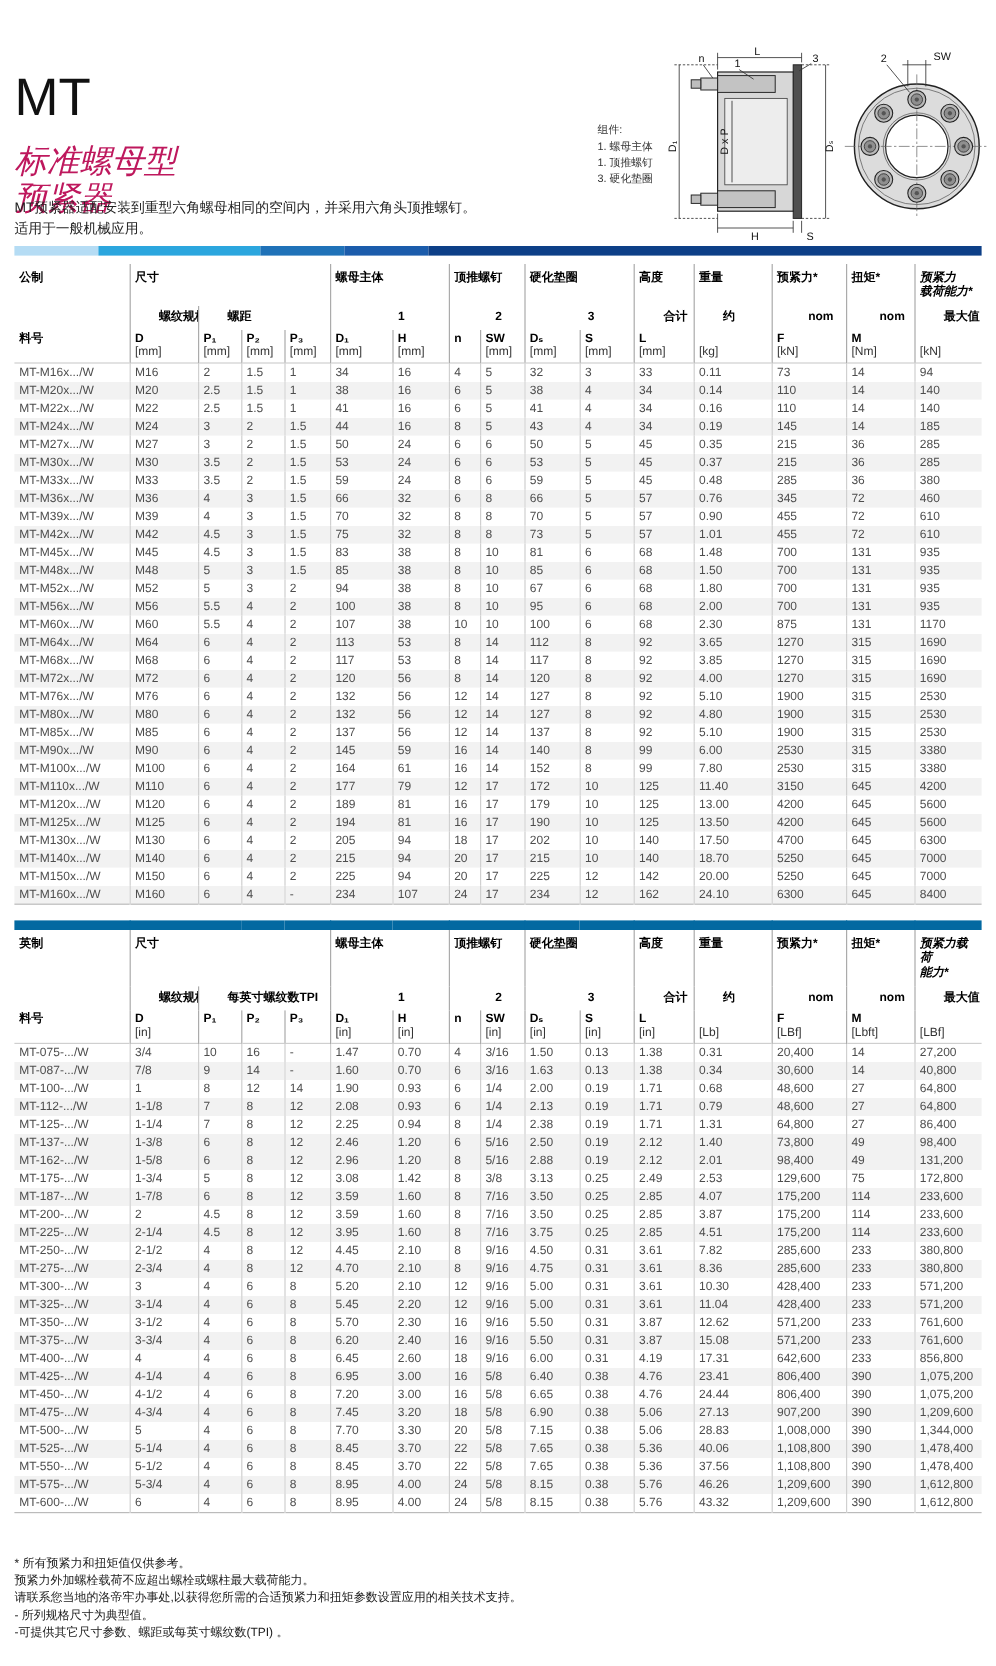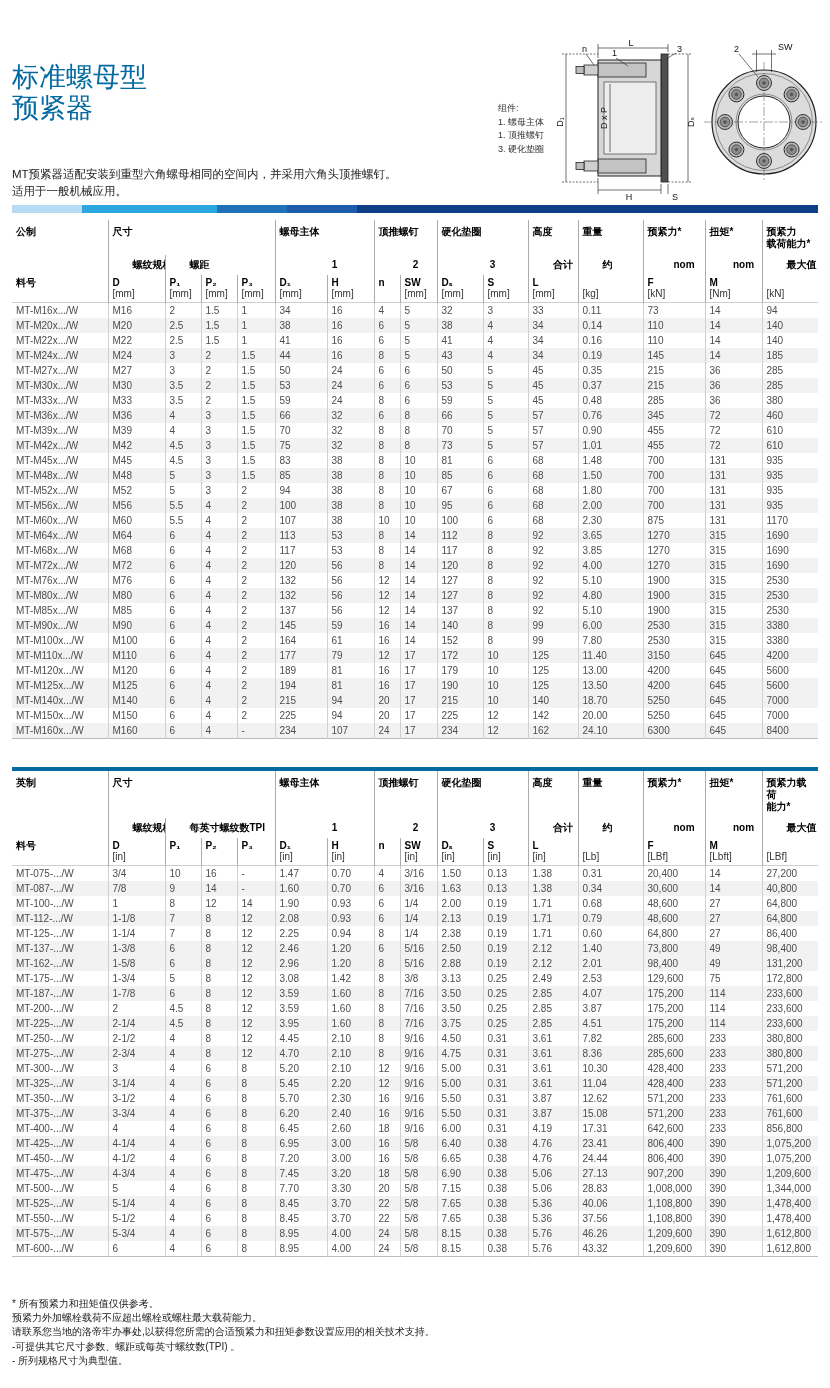--- a/index.html
+++ b/index.html
@@ -4,56 +4,57 @@
 <style>
   html,body { margin:0; padding:0; }
   body {
     width:830px; height:1388px; position:relative; background:#ffffff;
     font-family:"Liberation Sans","DejaVu Sans",sans-serif; color:#222;
     overflow:hidden;
   }
   
   .title-block { position:absolute; left:12px; top:60px; }
   .title-block h1 { margin:0; font-size:44px; font-weight:normal; line-height:1.0; color:#111; }
-  .subtitle { font-size:27px; line-height:1.14; color:#0369a1; margin-top:2px; }
+  .subtitle { font-size:27px; line-height:1.14; color:#be185d; margin-top:15px;font-style:italic; }
   .desc-block { position:absolute; left:12px; top:166px; font-size:11.5px; line-height:1.45; color:#222; }
   
   .legend { position:absolute; left:498px; top:102px; font-size:9px; line-height:1.5; color:#333; }
   .drawing { position:absolute; left:536px; top:38px; width:292px; height:168px; }
   .dim { stroke:#333; stroke-width:0.7; fill:none; }
   .dimtxt { font-size:9px; fill:#111; }
   
   .colorbar { position:absolute; left:12px; top:205px; width:806px; height:8px; display:flex; }
   .colorbar span { display:block; height:100%; }
   
   table { border-collapse:collapse; table-layout:fixed; width:806px; font-size:10px; position:absolute; left:12px; background:#fff; }
   #metric-table { top:220px; }
-  #imperial-table { top:767px; border-top:4px solid #0369a1; }
+  #imperial-table { top:767px; border-top:8px solid #0369a1; }
   td, th { padding:2px 4px; line-height:11px; text-align:left; vertical-align:top; overflow:hidden; white-space:nowrap; }
   thead th { color:#000; border-left:1px solid #ababab; font-weight:bold; }
   thead tr th:first-child { border-left:none;margin-left:40px; }
   thead { border-bottom:1px solid #cfcfcf; }
   tr.group-row th { padding-top:6px; padding-bottom:5px; }
   tr.sub-row th { padding-top:4px; padding-bottom:5px;padding-left:24px; }
   tr.col-row th { padding-bottom:3px; }
   th.ctr { text-align:center; }
-  th.wrap { white-space:pre-line; line-height:12px; }
+  th.wrap { white-space:pre-line; line-height:12px;font-style:italic; }
   .sym { min-height:11px; }
   .unit { font-weight:normal; color:#333; }
   tbody td { color:#4d4d4d; border-left:1px solid #d0d0d0; }
   tbody tr td:first-child { border-left:none; }
   tbody tr.alt td { background:#f2f2f2; }
   tbody { border-bottom:1px solid #bbb; }
   
   .footnotes { position:absolute; left:12px; top:1297px; font-size:10px; line-height:1.42; color:#1a1a1a; }
 </style>
 </head>
 <body>
 
 <div class="title-block">
+  <h1>MT</h1>
   <div class="subtitle">
     <div>标准螺母型</div>
     <div>预紧器</div>
   </div>
 </div>
 <div class="desc-block">
   <div>MT预紧器适配安装到重型六角螺母相同的空间内，并采用六角头顶推螺钉。</div>
   <div>适用于一般机械应用。</div>
 </div>
 
@@ -736,20 +737,38 @@
         <td>16</td>
         <td>17</td>
         <td>190</td>
         <td>10</td>
         <td>125</td>
         <td>13.50</td>
         <td>4200</td>
         <td>645</td>
         <td>5600</td>
       </tr>
+      <tr>
+        <td>MT-M130x.../W</td>
+        <td>M130</td>
+        <td>6</td>
+        <td>4</td>
+        <td>2</td>
+        <td>205</td>
+        <td>94</td>
+        <td>18</td>
+        <td>17</td>
+        <td>202</td>
+        <td>10</td>
+        <td>140</td>
+        <td>17.50</td>
+        <td>4700</td>
+        <td>645</td>
+        <td>6300</td>
+      </tr>
       <tr class="alt">
         <td>MT-M140x.../W</td>
         <td>M140</td>
         <td>6</td>
         <td>4</td>
         <td>2</td>
         <td>215</td>
         <td>94</td>
         <td>20</td>
         <td>17</td>
@@ -992,21 +1011,21 @@
         <td>7</td>
         <td>8</td>
         <td>12</td>
         <td>2.25</td>
         <td>0.94</td>
         <td>8</td>
         <td>1/4</td>
         <td>2.38</td>
         <td>0.19</td>
         <td>1.71</td>
-        <td>0.60</td>
+        <td>1.31</td>
         <td>64,800</td>
         <td>27</td>
         <td>86,400</td>
       </tr>
       <tr class="alt">
         <td>MT-137-.../W</td>
         <td>1-3/8</td>
         <td>6</td>
         <td>8</td>
         <td>12</td>
@@ -1382,15 +1401,15 @@
         <td>390</td>
         <td>1,612,800</td>
       </tr>
     </tbody>
 </table>
 
 <div class="footnotes">
   <div>* 所有预紧力和扭矩值仅供参考。</div>
   <div>预紧力外加螺栓载荷不应超出螺栓或螺柱最大载荷能力。</div>
   <div>请联系您当地的洛帝牢办事处,以获得您所需的合适预紧力和扭矩参数设置应用的相关技术支持。</div>
+  <div>- 所列规格尺寸为典型值。</div>
   <div>-可提供其它尺寸参数、螺距或每英寸螺纹数(TPI) 。</div>
-  <div>- 所列规格尺寸为典型值。</div>
 </div>
 
 </body></html>

